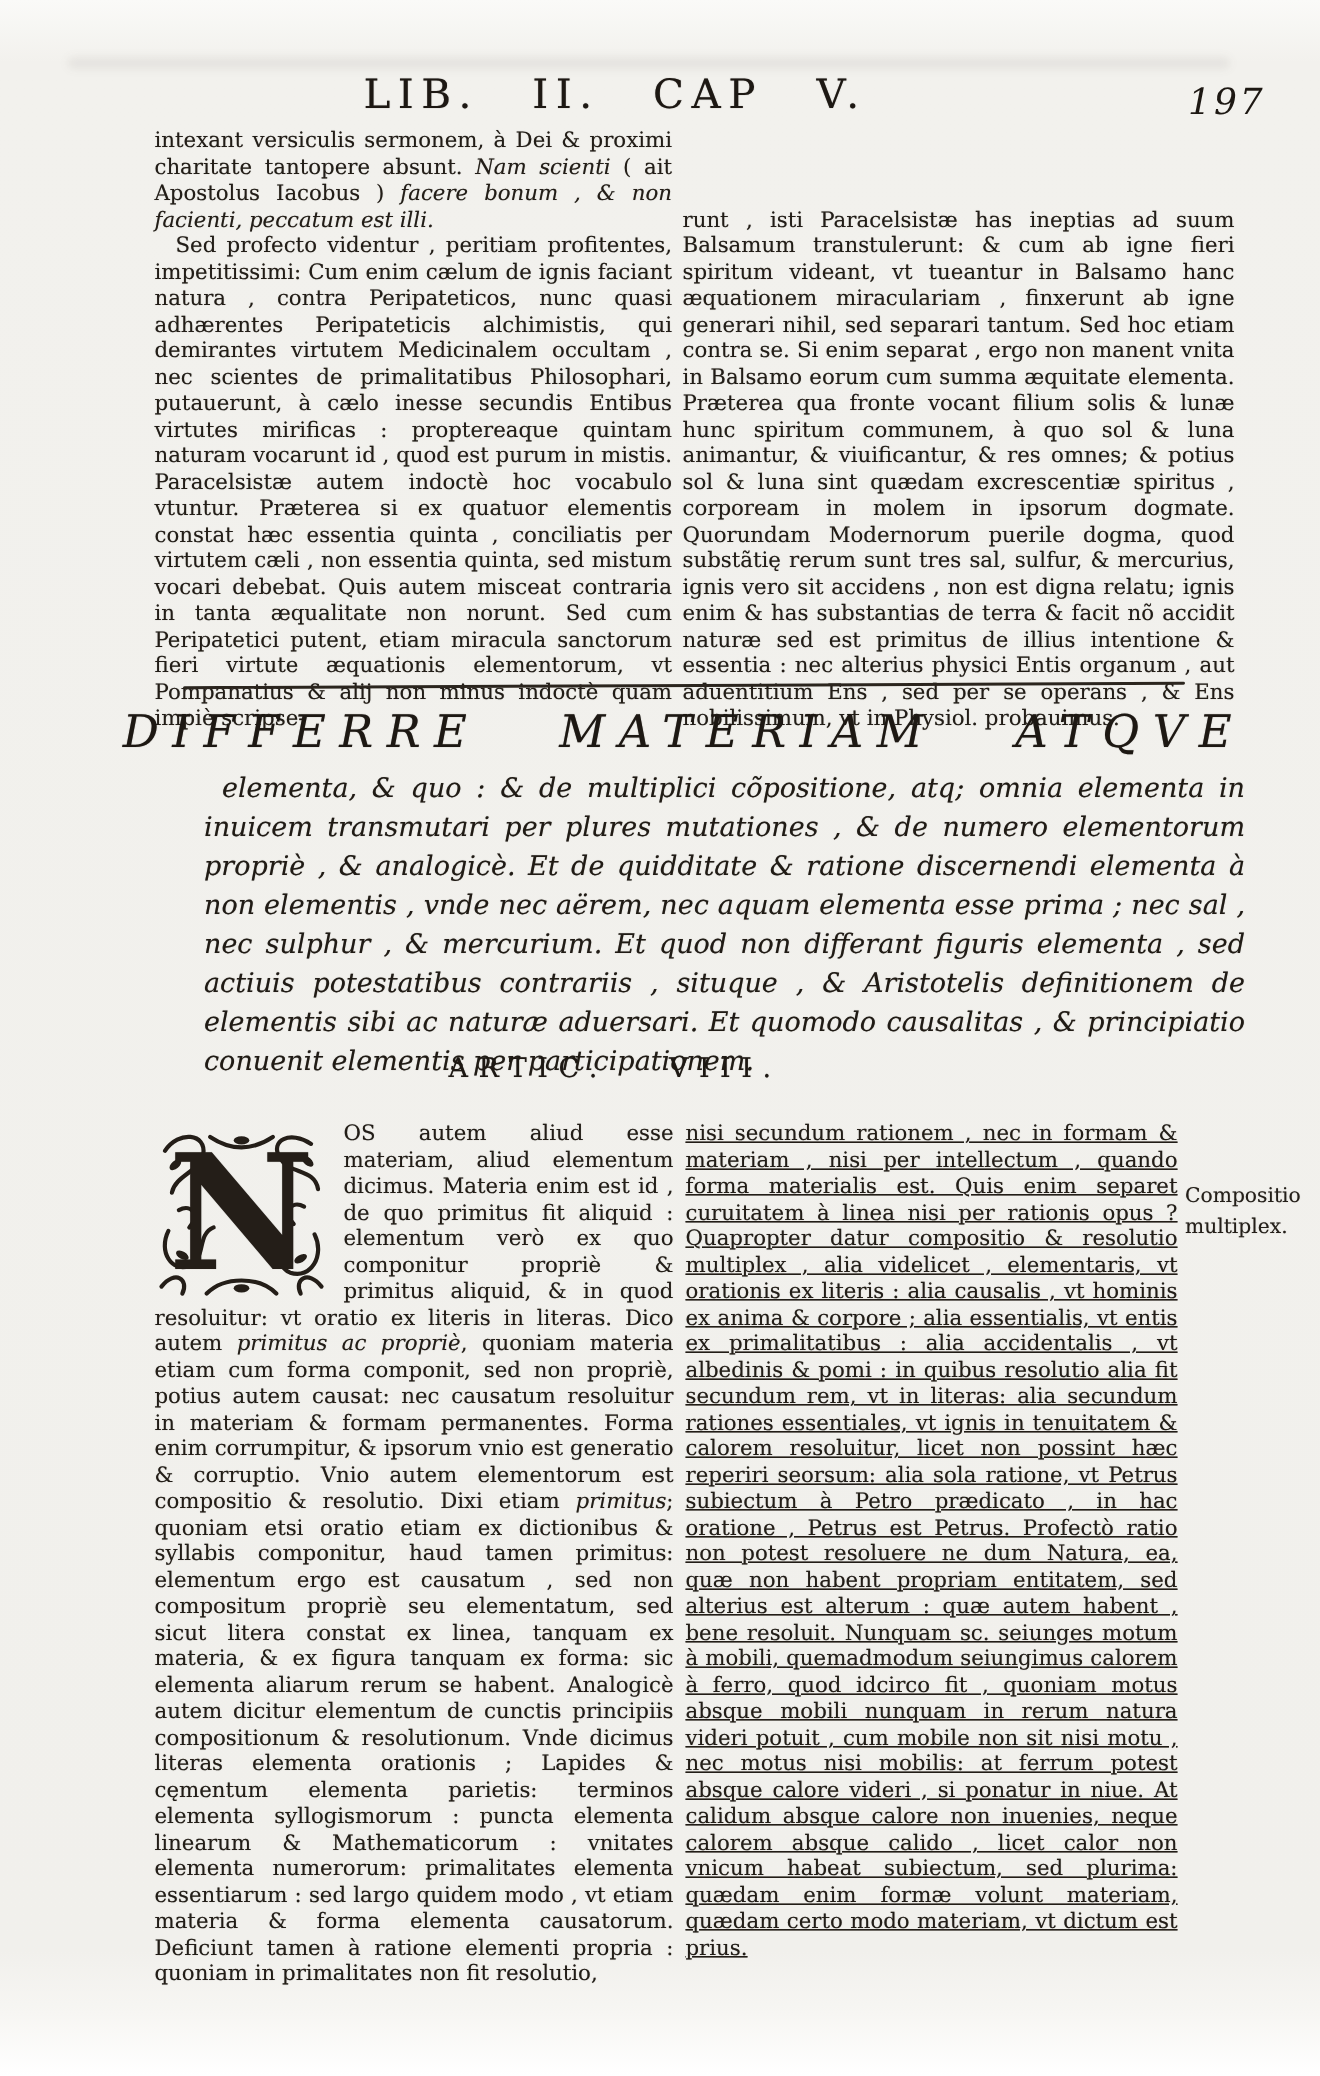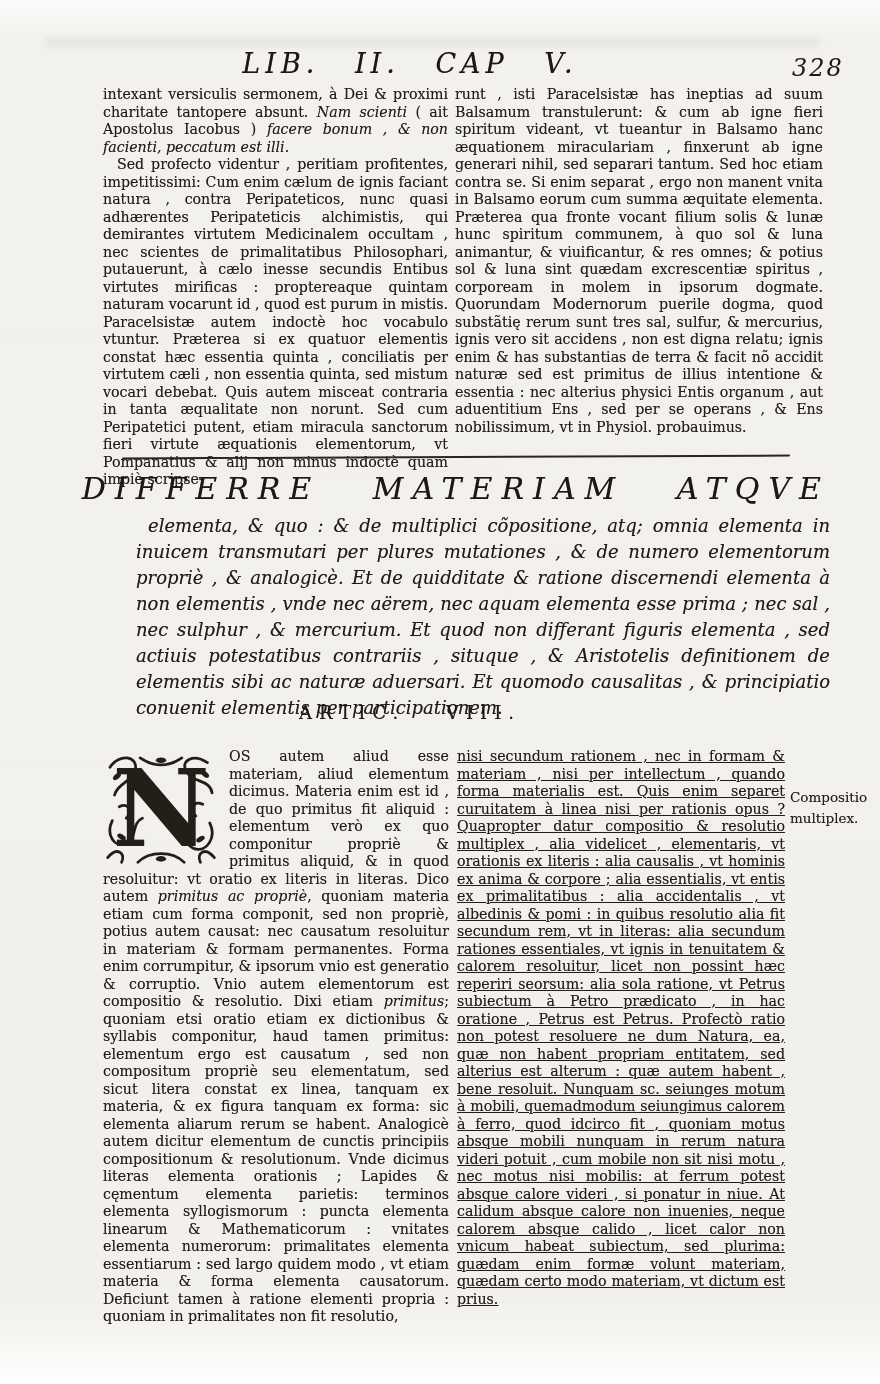--- a/index.html
+++ b/index.html
@@ -21,21 +21,20 @@
     width: 775px; height: 8px;
     background: rgba(70, 62, 52, 0.07);
     filter: blur(3px);
     border-radius: 4px;
   }
 
   .running-head {
     position: absolute;
     top: 48px; left: 0; right: 60px;
     text-align: center;
-    font-style: italic;
     font-size: 27px;
     letter-spacing: 5px;
     word-spacing: 22px;
     color: #1d1813;
     text-shadow: 0 0 0.6px rgba(30,26,22,0.55);
   }
 
   .folio {
     position: absolute;
     top: 54px; left: 792px;
@@ -53,20 +52,21 @@
     text-shadow: 0 0 0.5px rgba(34,29,23,0.5);
   }
   .col-text i { font-style: italic; }
 
   .top-cols {
     position: absolute;
     top: 86px; left: 103px;
     width: 720px;
     display: flex;
     gap: 7px;
+    align-items: flex-end;
   }
   .top-col-left  { width: 345px; }
   .top-col-right { width: 368px; }
   .para-indent { text-indent: 14px; }
 
   .rule-divider {
     position: absolute;
     top: 456px; left: 122px;
     width: 668px; height: 2px;
     background: #2b251e;
@@ -137,21 +137,21 @@
   }
 </style>
 </head>
 <body>
 
 <div class="page">
 
   <div class="smudge"></div>
 
   <div class="running-head">LIB. II. CAP V.</div>
-  <div class="folio">328</div>
+  <div class="folio">197</div>
 
   <div class="top-cols">
     <div class="top-col-left col-text">
       <p><span>intexant versiculis sermonem, à Dei &amp; proximi charitate tantopere absunt. </span><i>Nam scienti </i><span>( ait Apostolus Iacobus ) </span><i>facere bonum , &amp; non facienti, peccatum est illi.</i></p>
       <p class="para-indent">Sed profecto videntur , peritiam profitentes, impetitissimi: Cum enim cælum de ignis faciant natura , contra Peripateticos, nunc quasi adhærentes Peripateticis alchimistis, qui demirantes virtutem Medicinalem occultam , nec scientes de primalitatibus Philosophari, putauerunt, à cælo inesse secundis Entibus virtutes mirificas : proptereaque quintam naturam vocarunt id , quod est purum in mistis. Paracelsistæ autem indoctè hoc vocabulo vtuntur. Præterea si ex quatuor elementis constat hæc essentia quinta , conciliatis per virtutem cæli , non essentia quinta, sed mistum vocari debebat. Quis autem misceat contraria in tanta æqualitate non norunt. Sed cum Peripatetici putent, etiam miracula sanctorum fieri virtute æquationis elementorum, vt Pompanatius &amp; alij non minus indoctè quam impiè scripse-</p>
     </div>
     <div class="top-col-right col-text">
       <p>runt , isti Paracelsistæ has ineptias ad suum Balsamum transtulerunt: &amp; cum ab igne fieri spiritum videant, vt tueantur in Balsamo hanc æquationem miraculariam , finxerunt ab igne generari nihil, sed separari tantum. Sed hoc etiam contra se. Si enim separat , ergo non manent vnita in Balsamo eorum cum summa æquitate elementa. Præterea qua fronte vocant filium solis &amp; lunæ hunc spiritum communem, à quo sol &amp; luna animantur, &amp; viuificantur, &amp; res omnes; &amp; potius sol &amp; luna sint quædam excrescentiæ spiritus , corpoream in molem in ipsorum dogmate. Quorundam Modernorum puerile dogma, quod substãtię rerum sunt tres sal, sulfur, &amp; mercurius, ignis vero sit accidens , non est digna relatu; ignis enim &amp; has substantias de terra &amp; facit nõ accidit naturæ sed est primitus de illius intentione &amp; essentia : nec alterius physici Entis organum , aut aduentitium Ens , sed per se operans , &amp; Ens nobilissimum, vt in Physiol. probauimus.</p>
     </div>
   </div>

